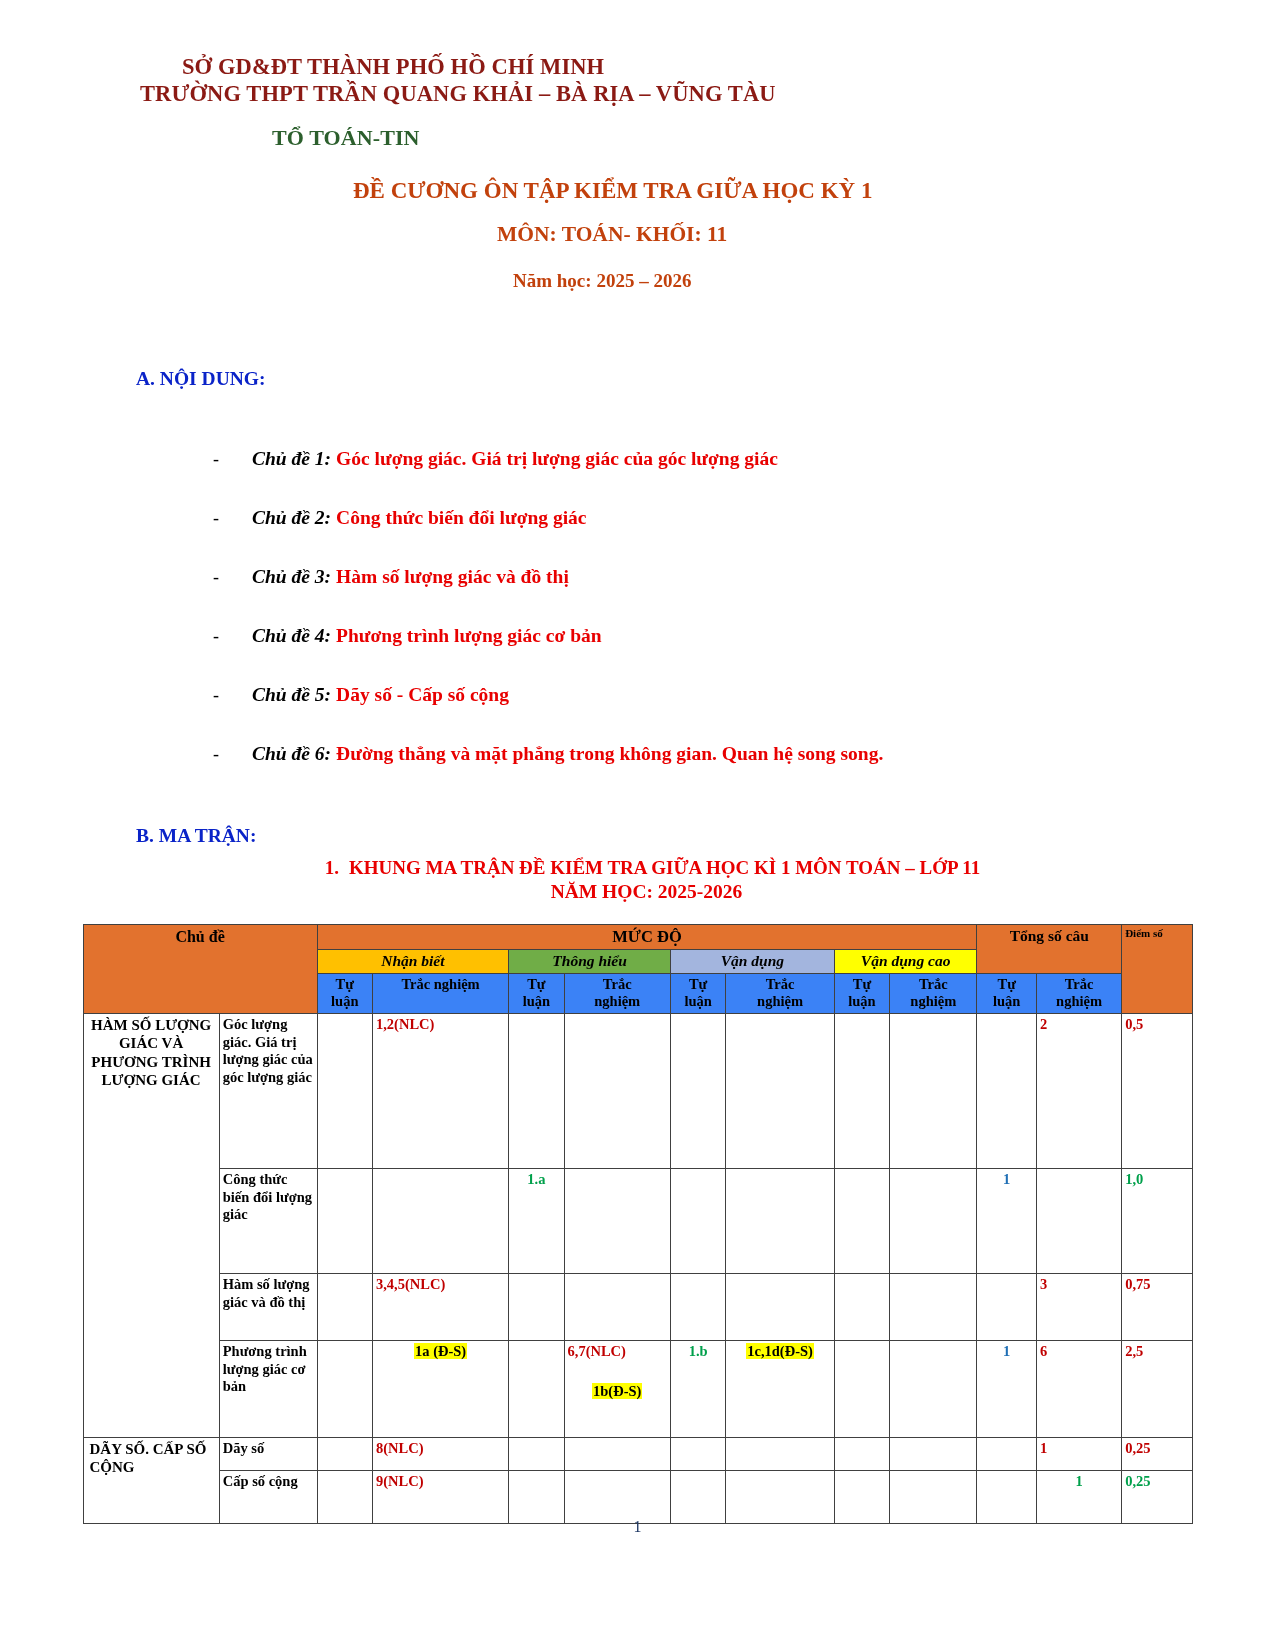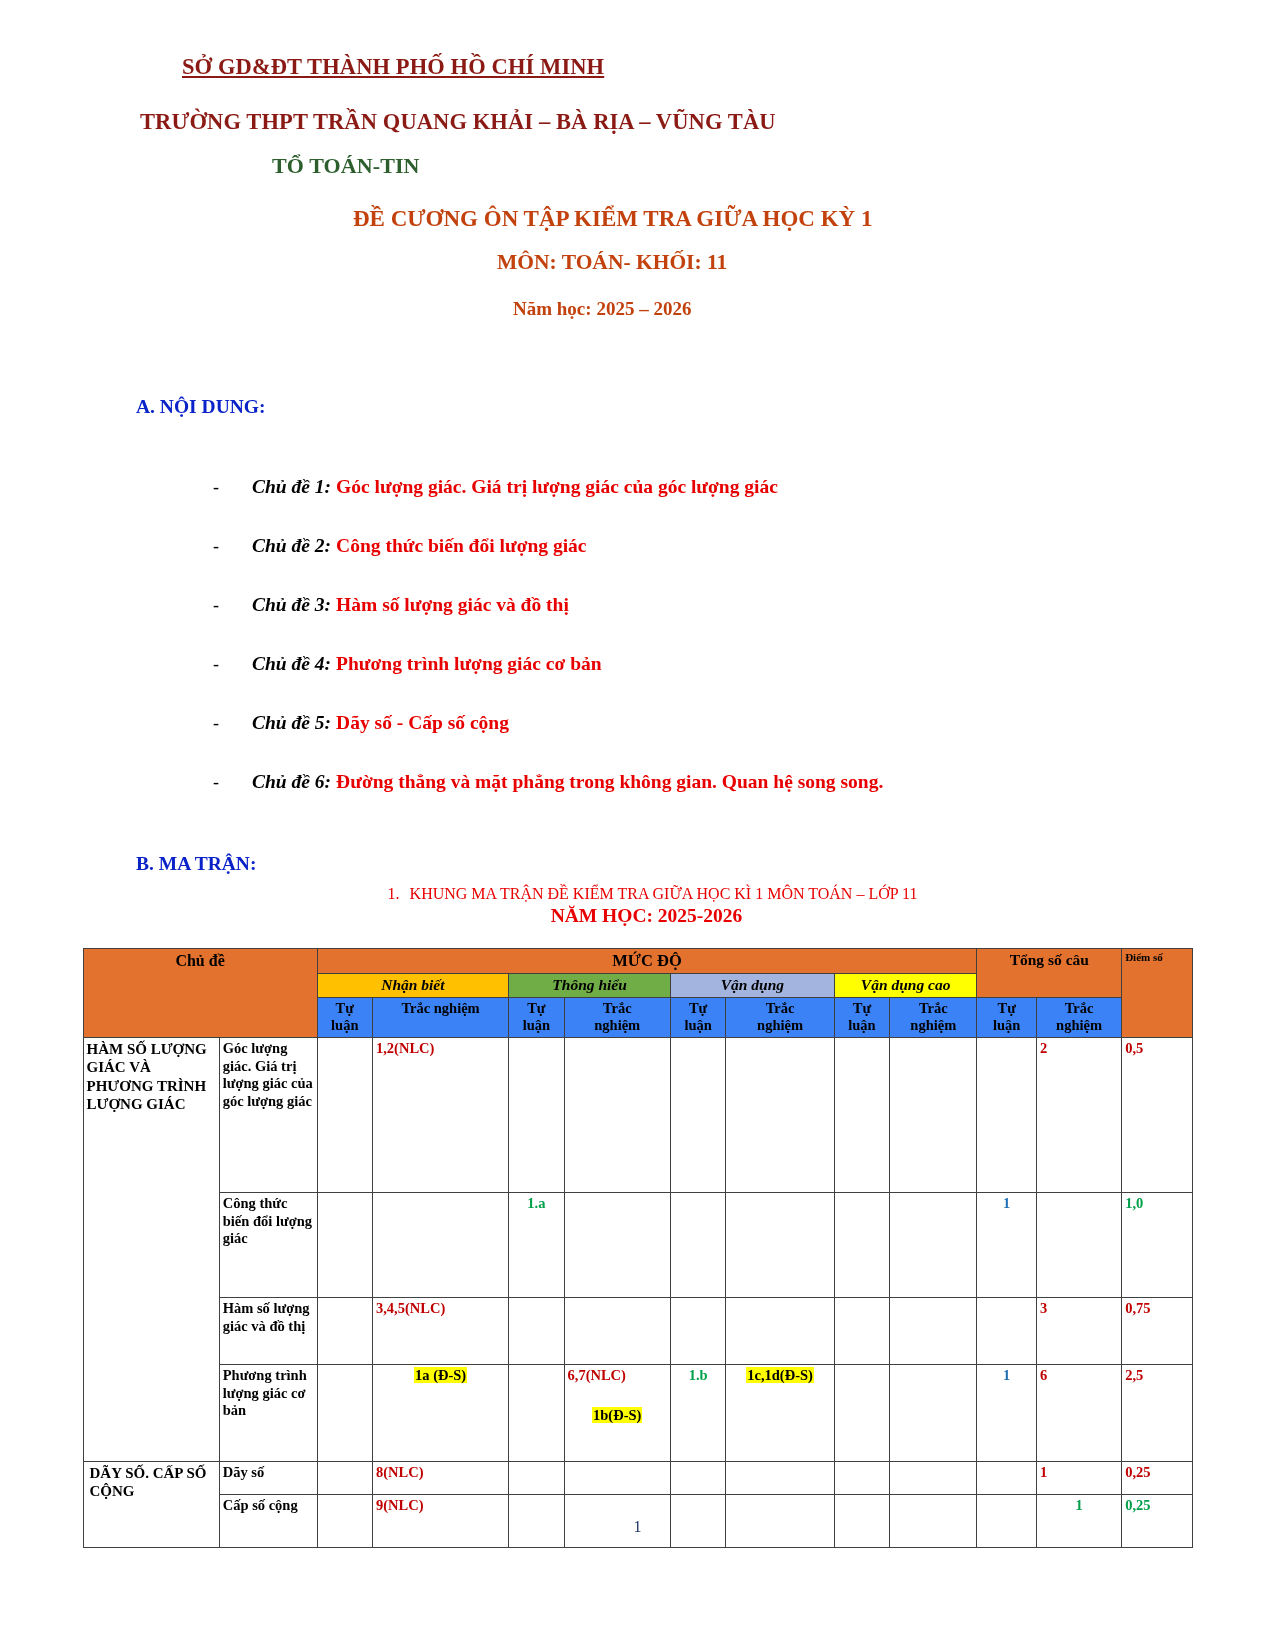--- a/index.html
+++ b/index.html
@@ -28,21 +28,21 @@
     padding-top: 56px;
   }
   .hdr-line {
     font-weight: bold;
     color: #8B1A14;
     font-size: 22.5px;
     letter-spacing: 0.1px;
     line-height: 1.0;
     white-space: nowrap;
   }
-  .hdr-1 { margin-left: 182px; margin-bottom: 32px; text-decoration: underline; }
+  .hdr-1 { margin-left: 182px; margin-bottom: 4px; }
   .hdr-2 { margin-left: 140px; margin-bottom: 22px; }
   .hdr-3 {
     margin-left: 272px;
     color: #2C5F2D;
     font-size: 22px;
     margin-bottom: 30px;
   }
   .title-blue {
     font-weight: bold;
     color: #c2410c;
@@ -93,23 +93,23 @@
     font-size: 19.5px;
     color: #E80000;
   }
 
   
   .matrix-title-wrap {
     margin-top: 10px;
     text-align: center;
   }
   .matrix-title-1 {
-    font-weight: normal;
+    font-weight: bold;
     color: #E80000;
-    font-size: 16px;
+    font-size: 19px;
     white-space: nowrap;
     margin-left: 30px;
   }
   .matrix-title-2 {
     font-weight: bold;
     color: #E80000;
     font-size: 19.5px;
     white-space: nowrap;
     margin-top: 2px;
     margin-left: 18px;
@@ -178,21 +178,21 @@
     text-align: center;
     font-size: 14.5px;
     font-weight: bold;
     background: #3b82f6;
     vertical-align: top;
     padding: 2px 1px;
   }
 
   td.cellwhite { background: #FFFFFF; }
   .grp {
-    text-align: left;
+    text-align: center;
     font-size: 15px;
     vertical-align: top;
     padding-top: 6px;
   }
   .sub-topic {
     font-size: 14.5px;
     text-align: left;
     vertical-align: top;
     padding-left: 4px;
   }

